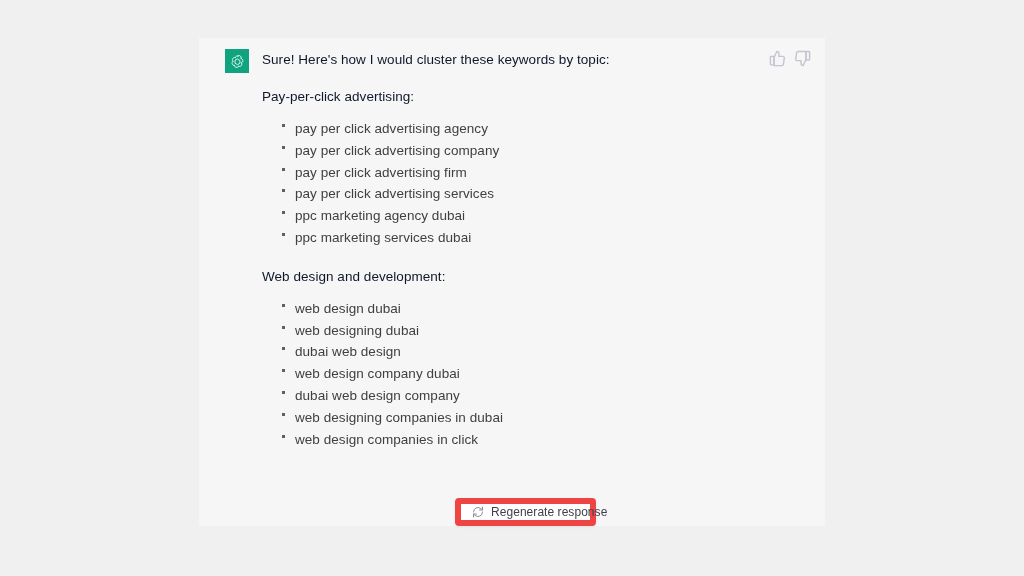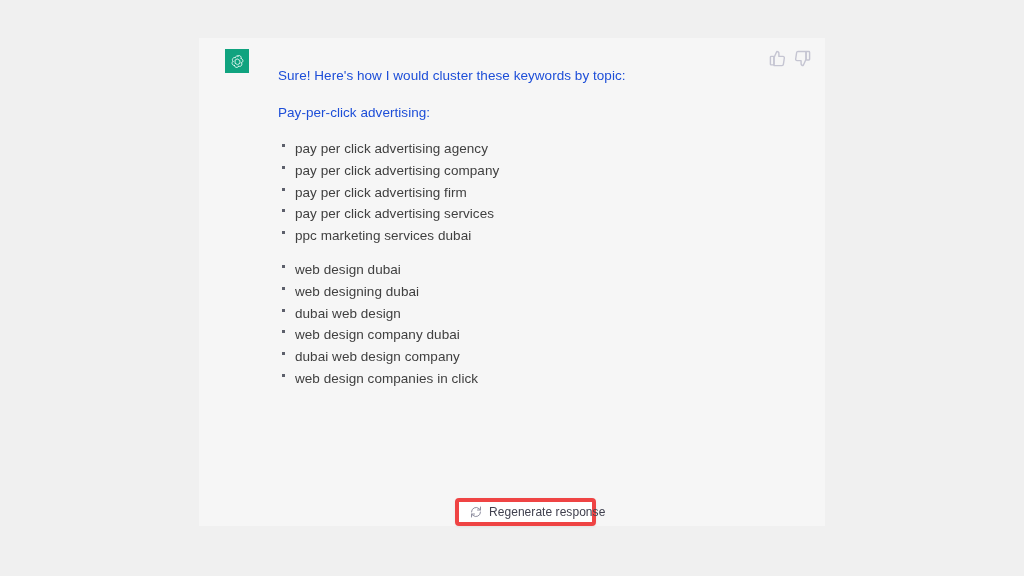--- a/index.html
+++ b/index.html
@@ -59,25 +59,25 @@
 
   
   #msg-body {
     position: absolute;
     left: 63px;
     top: 12px;
     right: 60px;
   }
 
   .para {
-    color: #1d4ed8;
+    color: #0f172a;
     font-size: 13.5px;
     line-height: 19px;
     letter-spacing: 0.05px;
-    margin: 16px;
+    margin: 0;
   }
   #p-intro { margin-bottom: 0; }
   #p-sec1  { margin-top: 18px; }
   #p-sec2  { margin-top: 18px; }
 
   ul.kw-list {
     margin: 12px 0 0 0;
     padding: 0 0 0 20px;
     list-style: none;
   }
@@ -100,21 +100,21 @@
   }
 
   
   #regenerate-button {
     position: absolute;
     left: 455px;
     top: 498px;
     width: 141px;
     height: 28px;
     background: #ffffff;
-    border: 4px solid #ef4444;
+    border: 6px solid #ef4444;
     border-radius: 4px;
     box-shadow: 0 1px 3px rgba(0,0,0,0.06);
     display: flex;
     align-items: center;
     gap: 7px;
     padding: 0 11px;
     cursor: pointer;
   }
   #regen-icon { width: 12px; height: 12px; color: #8e8ea0; flex: 0 0 auto; }
   #regen-icon svg { display: block; width: 12px; height: 12px; }
@@ -163,29 +163,32 @@
   <div id="msg-body">
 
     <p class="para" id="p-intro">Sure! Here's how I would cluster these keywords by topic:</p>
 
     <p class="para" id="p-sec1">Pay-per-click advertising:</p>
     <ul class="kw-list">
       <li>pay per click advertising agency</li>
       <li>pay per click advertising company</li>
       <li>pay per click advertising firm</li>
       <li>pay per click advertising services</li>
+      <li>ppc marketing agency dubai</li>
       <li>ppc marketing services dubai</li>
     </ul>
 
+    <p class="para" id="p-sec2">Web design and development:</p>
     <ul class="kw-list">
       <li>web design dubai</li>
       <li>web designing dubai</li>
       <li>dubai web design</li>
       <li>web design company dubai</li>
       <li>dubai web design company</li>
+      <li>web designing companies in dubai</li>
       <li>web design companies in click</li>
     </ul>
 
   </div>
 </div>
 
 <div id="regenerate-button">
   <span id="regen-icon">
     <svg viewBox="0 0 24 24" fill="none" stroke="currentColor" stroke-width="2" stroke-linecap="round" stroke-linejoin="round">
       <path d="M21 2v6h-6"></path>

